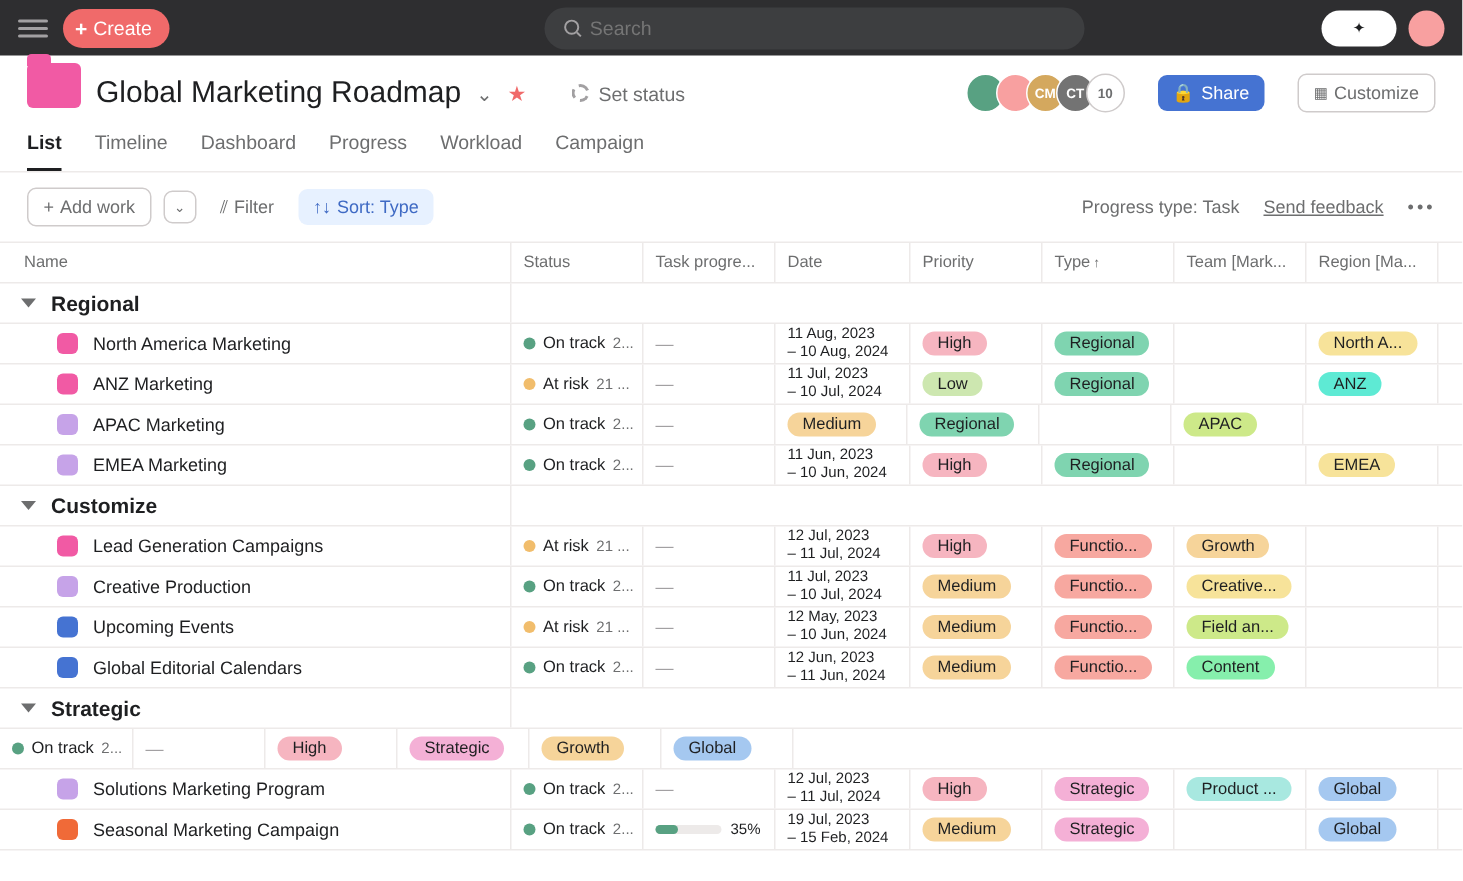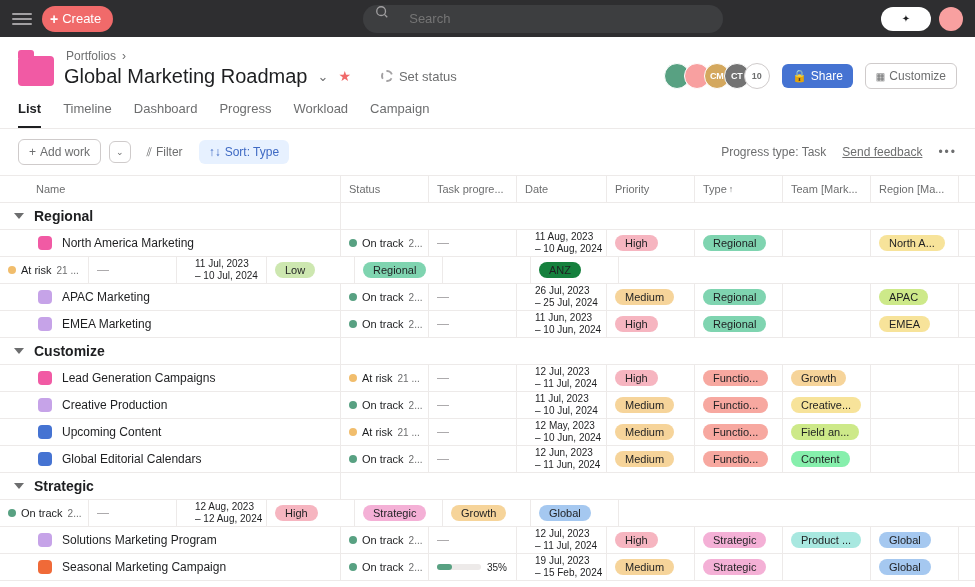--- a/index.html
+++ b/index.html
@@ -4,40 +4,40 @@
 <style>
   * { box-sizing: border-box; margin: 0; padding: 0; }
   body { font-family: -apple-system, BlinkMacSystemFont, "Segoe UI", Helvetica, Arial, sans-serif; font-size: 13px; color: #1e1f21; background: #fff; width: 975px; height: 587px; overflow: hidden; }
   
   
   .topbar { height: 37px; background: #2e2e30; display: flex; align-items: center; padding: 0 12px; gap: 10px; }
   .hamburger { width: 20px; height: 20px; display:flex; flex-direction:column; justify-content:center; gap:3px; cursor:pointer;}
   .hamburger span { height:2px; background:#a2a0a2; border-radius:1px;}
   .create-btn { background:#f06a6a; color:#fff; border:none; border-radius:16px; padding:5px 12px 5px 8px; font-size:13px; font-weight:500; display:flex; align-items:center; gap:4px; cursor:pointer;}
   .create-btn .plus { font-size:14px; font-weight:bold;}
-  .search-wrap { flex:0 0 360px; margin-left:240px; background:#3d3e40; border-radius:16px; height:28px; display:flex; padding:0 12px; gap:20px;}
+  .search-wrap { flex:0 0 360px; margin-left:240px; background:#3d3e40; border-radius:16px; height:28px; display:flex; align-items:center; padding:0 12px; gap:4px;}
   .search-wrap svg { width:14px; height:14px; }
   .search-input { background:transparent; border:none; outline:none; color:#a2a0a2; font-size:13px; flex:1;}
   .topbar-right { margin-left:auto; display:flex; align-items:center; gap:8px;}
   .upgrade-pill { background:#fff; border-radius:14px; height:24px; width:50px; display:flex; align-items:center; justify-content:center; gap:2px;}
   .avatar-sm { width:24px; height:24px; border-radius:50%; background:#f8a0a0;}
   
   
   .header { padding: 12px 18px 0 18px; }
   .breadcrumb { display:flex; align-items:center; gap:6px; font-size:12px; color:#6d6e6f; margin-left:48px;}
   .breadcrumb a { color:#6d6e6f; text-decoration:none;}
   .title-row { display:flex; align-items:center; gap:10px; }
   .folder-icon { width:36px; height:30px; border-radius:4px; background:#f15aa4; position:relative; margin-top:-10px;}
   .folder-icon::before { content:""; position:absolute; top:-6px; left:0; width:16px; height:8px; background:#f15aa4; border-radius:3px 3px 0 0;}
   .title { font-size:20px; font-weight:500; color:#1e1f21;}
   .chev-down { color:#6d6e6f; }
   .star { color:#f06a6a; font-size:14px; cursor:pointer;}
   .set-status { display:flex; align-items:center; gap:6px; color:#6d6e6f; font-size:13px; margin-left:20px; cursor:pointer;}
   .status-circle { width:12px; height:12px; border:2px dashed #a2a0a2; border-radius:50%;}
-  .header-right { margin-left:auto; display:flex; align-items:center; gap:12px;}
+  .header-right { margin-left:auto; display:flex; align-items:center; gap:22px;}
   .avatars { display:flex; }
   .avatars .av { width:26px; height:26px; border-radius:50%; border:1px solid #fff; margin-left:-6px; font-size:9px; display:flex; align-items:center; justify-content:center; color:#fff; font-weight:600;}
   .share-btn { background:#4573d2; color:#fff; border:none; border-radius:6px; padding:5px 10px; font-size:12px; display:flex; align-items:center; gap:4px; cursor:pointer;}
   .customize-btn { background:#fff; border:1px solid #cfcbcb; border-radius:6px; padding:5px 10px; font-size:12px; display:flex; align-items:center; gap:4px; cursor:pointer; color:#6d6e6f;}
   
   
   .tabs { display:flex; gap:22px; padding:12px 18px 0 18px; border-bottom:1px solid #edeae9;}
   .tab { font-size:13px; color:#6d6e6f; padding-bottom:10px; cursor:pointer; font-weight:500;}
   .tab.active { color:#1e1f21; border-bottom:2px solid #1e1f21; font-weight:600;}
   
@@ -48,21 +48,21 @@
   .sort-chip { background:#e7f1ff; color:#3f6ac4; border-radius:6px; padding:5px 10px; font-size:12px; display:flex; align-items:center; gap:4px; cursor:pointer;}
   .toolbar-right { margin-left:auto; display:flex; align-items:center; gap:16px; font-size:12px; color:#6d6e6f;}
   .feedback-link { color:#6d6e6f; text-decoration:underline;}
   .more-dots { cursor:pointer; letter-spacing:2px;}
   
   
   .table-wrap { border-top:1px solid #edeae9;}
   .col-header-row { display:flex; height:27px; align-items:center; border-bottom:1px solid #edeae9; font-size:11px; color:#6d6e6f;}
   .col { border-left:1px solid #edeae9; height:100%; display:flex; align-items:center; padding:0 8px; overflow:hidden; white-space:nowrap; text-overflow:ellipsis;}
   .col:first-child { border-left:none;}
-  .c-name { width:340px; padding-left:36px;}
+  .c-name { width:340px; padding-left:16px;}
   .c-status { width:88px;}
   .c-progress { width:88px;}
   .c-date { width:90px;}
   .c-priority { width:88px;}
   .c-type { width:88px;}
   .c-team { width:88px;}
   .c-region { width:88px;}
   .c-edge { width:17px;}
   
   .group-row { display:flex; align-items:center; height:27px; font-size:14px; font-weight:600; padding-left:14px; gap:10px; border-bottom:1px solid #edeae9;}
@@ -73,21 +73,21 @@
   .data-row .col { font-size:12px;}
   .row-name { display:flex; align-items:center; gap:10px; padding-left:38px;}
   .proj-box { width:14px; height:14px; border-radius:4px; flex-shrink:0;}
   
   .status-pill { display:flex; align-items:center; gap:5px; font-size:11px;}
   .status-dot { width:8px; height:8px; border-radius:50%;}
   .status-count { font-size:10px; color:#6d6e6f;}
   
   .pill { border-radius:10px; padding:2px 10px; font-size:11px; white-space:nowrap; overflow:hidden; text-overflow:ellipsis; max-width:72px;}
   .dash { color:#a2a0a2;}
-  .date-cell { font-size:10px; line-height:1.2; color:#1e1f21;margin-left:10px;}
+  .date-cell { font-size:10px; line-height:1.2; color:#1e1f21;}
   
   .prog-bar { width:44px; height:6px; background:#edeae9; border-radius:3px; position:relative; margin-right:6px;}
   .prog-fill { height:100%; background:#58a182; border-radius:3px;}
   
   .edge-dot { width:10px; height:10px; border-radius:50%; background:#5da283; margin:auto;}
 </style>
 </head>
 <body>
 
 <div class="topbar">
@@ -109,24 +109,20 @@
   </div>
   <div class="topbar-right">
     <div class="upgrade-pill">
         <span style="font-size:10px;">✦</span>
       </div>
     <div class="avatar-sm"></div>
   </div>
 </div>
 
 <div class="header">
-  <div class="breadcrumb">
-    <a href="#">Portfolios</a>
-    <span>›</span>
-  </div>
   <div class="title-row">
     <div class="folder-icon"></div>
     <span class="title">Global Marketing Roadmap</span>
     <span class="chev-down">⌄</span>
     <span class="star">★</span>
     <div class="set-status">
       <span class="status-circle"></span>
       <span>Set status</span>
     </div>
     <div class="header-right">
@@ -228,20 +224,24 @@
         </div>
       <div class="col c-team"></div>
       <div class="col c-region">
           <span class="pill" style="background:#f7e39a">North A...</span>
         </div>
       <div class="col c-edge">
           <div class="edge-dot"></div>
         </div>
       </div>
       <div class="data-row">
+      <div class="col c-name row-name">
+          <div class="proj-box" style="background:#f15aa4"></div>
+          <span>ANZ Marketing</span>
+        </div>
       <div class="col c-status">
           <div class="status-pill">
             <span class="status-dot" style="background:#f1bd6c"></span>
             <span>At risk</span>
             <span class="status-count">21 ...</span>
           </div>
         </div>
       <div class="col c-progress">
           <span class="dash">—</span>
         </div>
@@ -249,43 +249,40 @@
           <div class="date-cell">11 Jul, 2023<br>– 10 Jul, 2024</div>
         </div>
       <div class="col c-priority">
           <span class="pill" style="background:#cde7b0">Low</span>
         </div>
       <div class="col c-type">
           <span class="pill" style="background:#7fd4b0">Regional</span>
         </div>
       <div class="col c-team"></div>
       <div class="col c-region">
-          <span class="pill" style="background:#15803d">ANZ</span>
+          <span class="pill" style="background:#5eead4">ANZ</span>
         </div>
       <div class="col c-edge">
           <div class="edge-dot"></div>
         </div>
       </div>
       <div class="data-row">
       <div class="col c-name row-name">
           <div class="proj-box" style="background:#c6a3e8"></div>
           <span>APAC Marketing</span>
         </div>
       <div class="col c-status">
           <div class="status-pill">
             <span class="status-dot" style="background:#58a182"></span>
             <span>On track</span>
             <span class="status-count">2...</span>
           </div>
         </div>
       <div class="col c-progress">
           <span class="dash">—</span>
-        </div>
-      <div class="col c-date">
-          <div class="date-cell">26 Jul, 2023<br>– 25 Jul, 2024</div>
         </div>
       <div class="col c-priority">
           <span class="pill" style="background:#f6d49a">Medium</span>
         </div>
       <div class="col c-type">
           <span class="pill" style="background:#7fd4b0">Regional</span>
         </div>
       <div class="col c-team"></div>
       <div class="col c-region">
           <span class="pill" style="background:#cde989">APAC</span>
@@ -391,21 +388,21 @@
           <span class="pill" style="background:#f7e39a">Creative...</span>
         </div>
       <div class="col c-region"></div>
       <div class="col c-edge">
           <div class="edge-dot"></div>
         </div>
       </div>
       <div class="data-row">
       <div class="col c-name row-name">
           <div class="proj-box" style="background:#4573d2"></div>
-          <span>Upcoming Content</span>
+          <span>Upcoming Events</span>
         </div>
       <div class="col c-status">
           <div class="status-pill">
             <span class="status-dot" style="background:#f1bd6c"></span>
             <span>At risk</span>
             <span class="status-count">21 ...</span>
           </div>
         </div>
       <div class="col c-progress">
           <span class="dash">—</span>
@@ -468,23 +465,20 @@
       <div class="col c-status">
           <div class="status-pill">
             <span class="status-dot" style="background:#58a182"></span>
             <span>On track</span>
             <span class="status-count">2...</span>
           </div>
         </div>
       <div class="col c-progress">
           <span class="dash">—</span>
         </div>
-      <div class="col c-date">
-          <div class="date-cell">12 Aug, 2023<br>– 12 Aug, 2024</div>
-        </div>
       <div class="col c-priority">
           <span class="pill" style="background:#f6b5c0">High</span>
         </div>
       <div class="col c-type">
           <span class="pill" style="background:#f4b0d6">Strategic</span>
         </div>
       <div class="col c-team">
           <span class="pill" style="background:#f6d49a">Growth</span>
         </div>
       <div class="col c-region">

